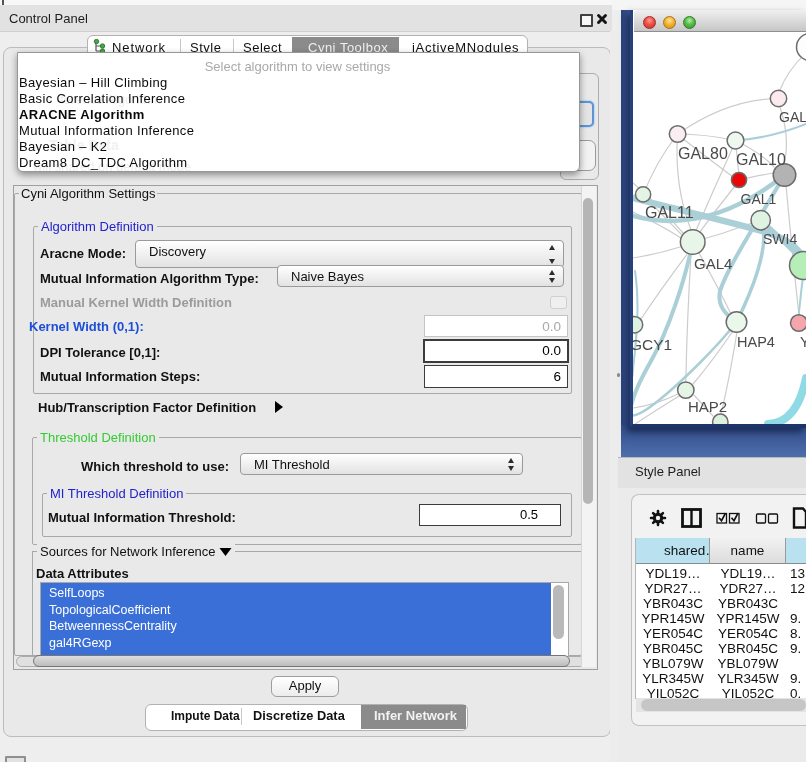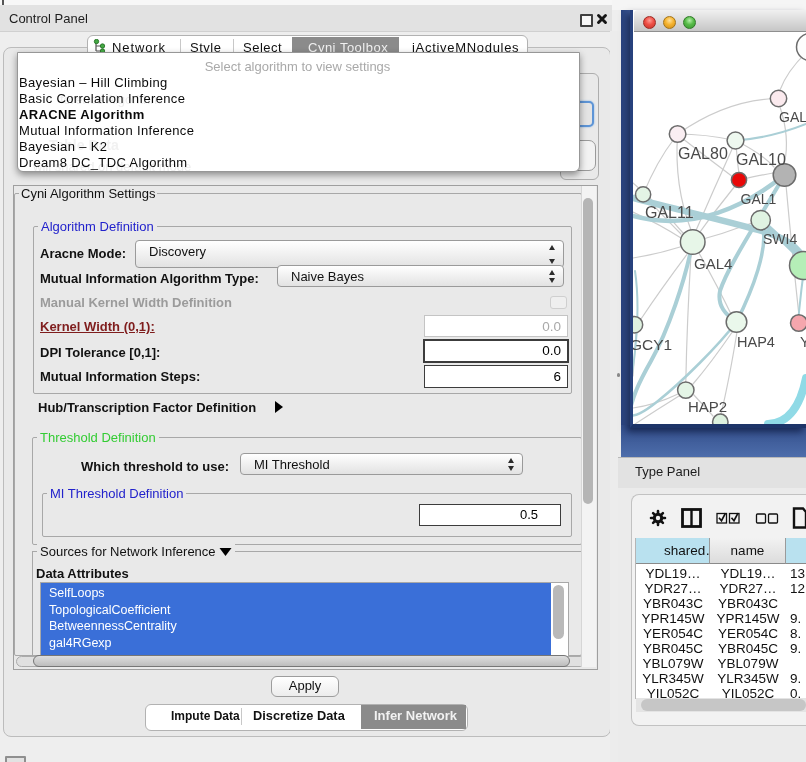--- a/index.html
+++ b/index.html
@@ -70,21 +70,21 @@
   <div class="abs b" style="left:40px;top:271px;font-size:13px;color:#111;">Mutual Information Algorithm Type:</div>
   <div class="abs combo" style="left:277px;top:265px;width:287px;height:22px;">
       <span>Naive Bayes</span>
       <i></i>
       <u></u>
     </div>
 
   <div class="abs b" style="left:40px;top:295px;font-size:13px;color:#9b9b9b;">Manual Kernel Width Definition</div>
   <div class="abs" style="left:550px;top:296px;width:15px;height:11px;border:1px solid #cfcfcf;border-radius:3px;background:#efefef;"></div>
 
-  <div class="abs b" style="left:40px;top:319px;font-size:13px;color:#7f1d1d;text-decoration:underline;">Kernel Width (0,1):</div>
+  <div class="abs b" style="left:29px;top:319px;font-size:13px;color:#1d4ed8;">Kernel Width (0,1):</div>
   <div class="abs" style="left:424px;top:315px;width:144px;height:22px;background:#fff;border:1px solid #c4c4c4;font-size:13.5px;color:#a9a9a9;text-align:right;padding-right:6px;line-height:21px;box-sizing:border-box;">0.0</div>
 
   <div class="abs b" style="left:40px;top:345px;font-size:13px;color:#111;">DPI Tolerance [0,1]:</div>
   <div class="abs" style="left:423px;top:339px;width:146px;height:24px;background:#fff;border:2px solid #3c3c3c;font-size:13.5px;color:#000;text-align:right;padding-right:6px;line-height:20px;box-sizing:border-box;">0.0</div>
 
   <div class="abs b" style="left:40px;top:369px;font-size:13px;color:#111;">Mutual Information Steps:</div>
   <div class="abs" style="left:424px;top:365px;width:144px;height:23px;background:#fff;border:1px solid #3c3c3c;font-size:13.5px;color:#000;text-align:right;padding-right:6px;line-height:21px;box-sizing:border-box;">6</div>
 
   <div class="abs b" style="left:38px;top:400px;font-size:13px;color:#111;">Hub/Transcription Factor Definition</div>
   <svg class="abs" style="left:273px;top:400px;" width="12" height="14" viewBox="0 0 12 14">
@@ -97,20 +97,21 @@
   <div class="abs b" style="left:81px;top:459px;font-size:13px;color:#111;">Which threshold to use:</div>
   <div class="abs combo" style="left:240px;top:453px;width:283px;height:22px;">
       <span>MI Threshold</span>
       <i></i>
       <u></u>
     </div>
 
   <div class="abs" style="left:42px;top:493px;width:528px;height:42px;border:1px solid #a8a8a8;border-radius:2px;"></div>
   <div class="abs" style="left:47px;top:486px;font-size:13px;color:#2222cc;background:#e9e9e9;padding:0 3px;">MI Threshold Definition</div>
 
+  <div class="abs b" style="left:48px;top:510px;font-size:13px;color:#111;">Mutual Information Threshold:</div>
   <div class="abs" style="left:419px;top:504px;width:142px;height:22px;background:#fff;border:1px solid #3c3c3c;font-size:13px;color:#000;text-align:right;padding-right:22px;line-height:20px;box-sizing:border-box;">0.5</div>
 
   <div class="abs" style="left:32px;top:551px;width:548px;height:105px;border:1px solid #a8a8a8;border-top:1px solid #a8a8a8;border-bottom:none;border-left:1px solid #a8a8a8;border-right:1px solid #a8a8a8;"></div>
   <div class="abs" style="left:37px;top:544px;font-size:13px;color:#111;background:#e9e9e9;padding:0 3px;">Sources for Network Inference <svg width="13" height="10" viewBox="0 0 13 10" style="vertical-align:-1px;">
         <path d="M0.5 1 L12.5 1 L6.5 9 Z" fill="#000"></path>
       </svg></div>
   <div class="abs b" style="left:36px;top:566px;font-size:13px;color:#111;">Data Attributes</div>
 
   <div class="abs" style="left:40px;top:582px;width:527px;height:74px;background:#ffffff;border:1px solid #a8a8a8;"></div>
   <div class="abs" style="left:41px;top:583px;width:510px;height:72px;background:#3a6fd8;"></div>
@@ -215,21 +216,21 @@
       <text x="12" y="186.5" font-size="16" fill="#4a4a4a">GAL11</text>
       <text x="130" y="213" font-size="14" fill="#4a4a4a">SWI4</text>
       <text x="61" y="238" font-size="15" fill="#4a4a4a">GAL4</text>
       <text x="-3" y="318.5" font-size="15.5" fill="#4a4a4a">GCY1</text>
       <text x="104" y="315.5" font-size="14.5" fill="#4a4a4a">HAP4</text>
       <text x="167" y="315.5" font-size="14.5" fill="#4a4a4a">Y</text>
       <text x="55" y="381" font-size="15" fill="#4a4a4a">HAP2</text>
     </svg>
 
   <div class="abs" style="left:618px;top:457px;width:188px;height:30px;background:#e2e2e2;border-top:1px solid #b9b9b9;border-bottom:1px solid #cfcfcf;"></div>
-  <div class="abs" style="left:635px;top:464px;font-size:13px;color:#1d1d1d;">Type Panel</div>
+  <div class="abs" style="left:635px;top:464px;font-size:13px;color:#1d1d1d;">Style Panel</div>
   <div class="abs" style="left:618px;top:488px;width:188px;height:274px;background:#ebebeb;"></div>
 
   <div class="abs" style="left:631px;top:494px;width:180px;height:230px;background:#f2f2f2;border:1px solid #c2c2c2;border-radius:8px 0 0 8px;border-right:none;"></div>
 
   <svg class="abs" style="left:648px;top:507px;" width="160" height="22" viewBox="0 0 160 22">
 
     <g>
       <circle cx="10" cy="11" r="5.2" fill="#111"></circle>
       <g stroke="#111" stroke-width="2.6" stroke-linecap="round">
         <path d="M10 4 V18 M3 11 H17 M5.1 6.1 L14.9 15.9 M14.9 6.1 L5.1 15.9"></path>

